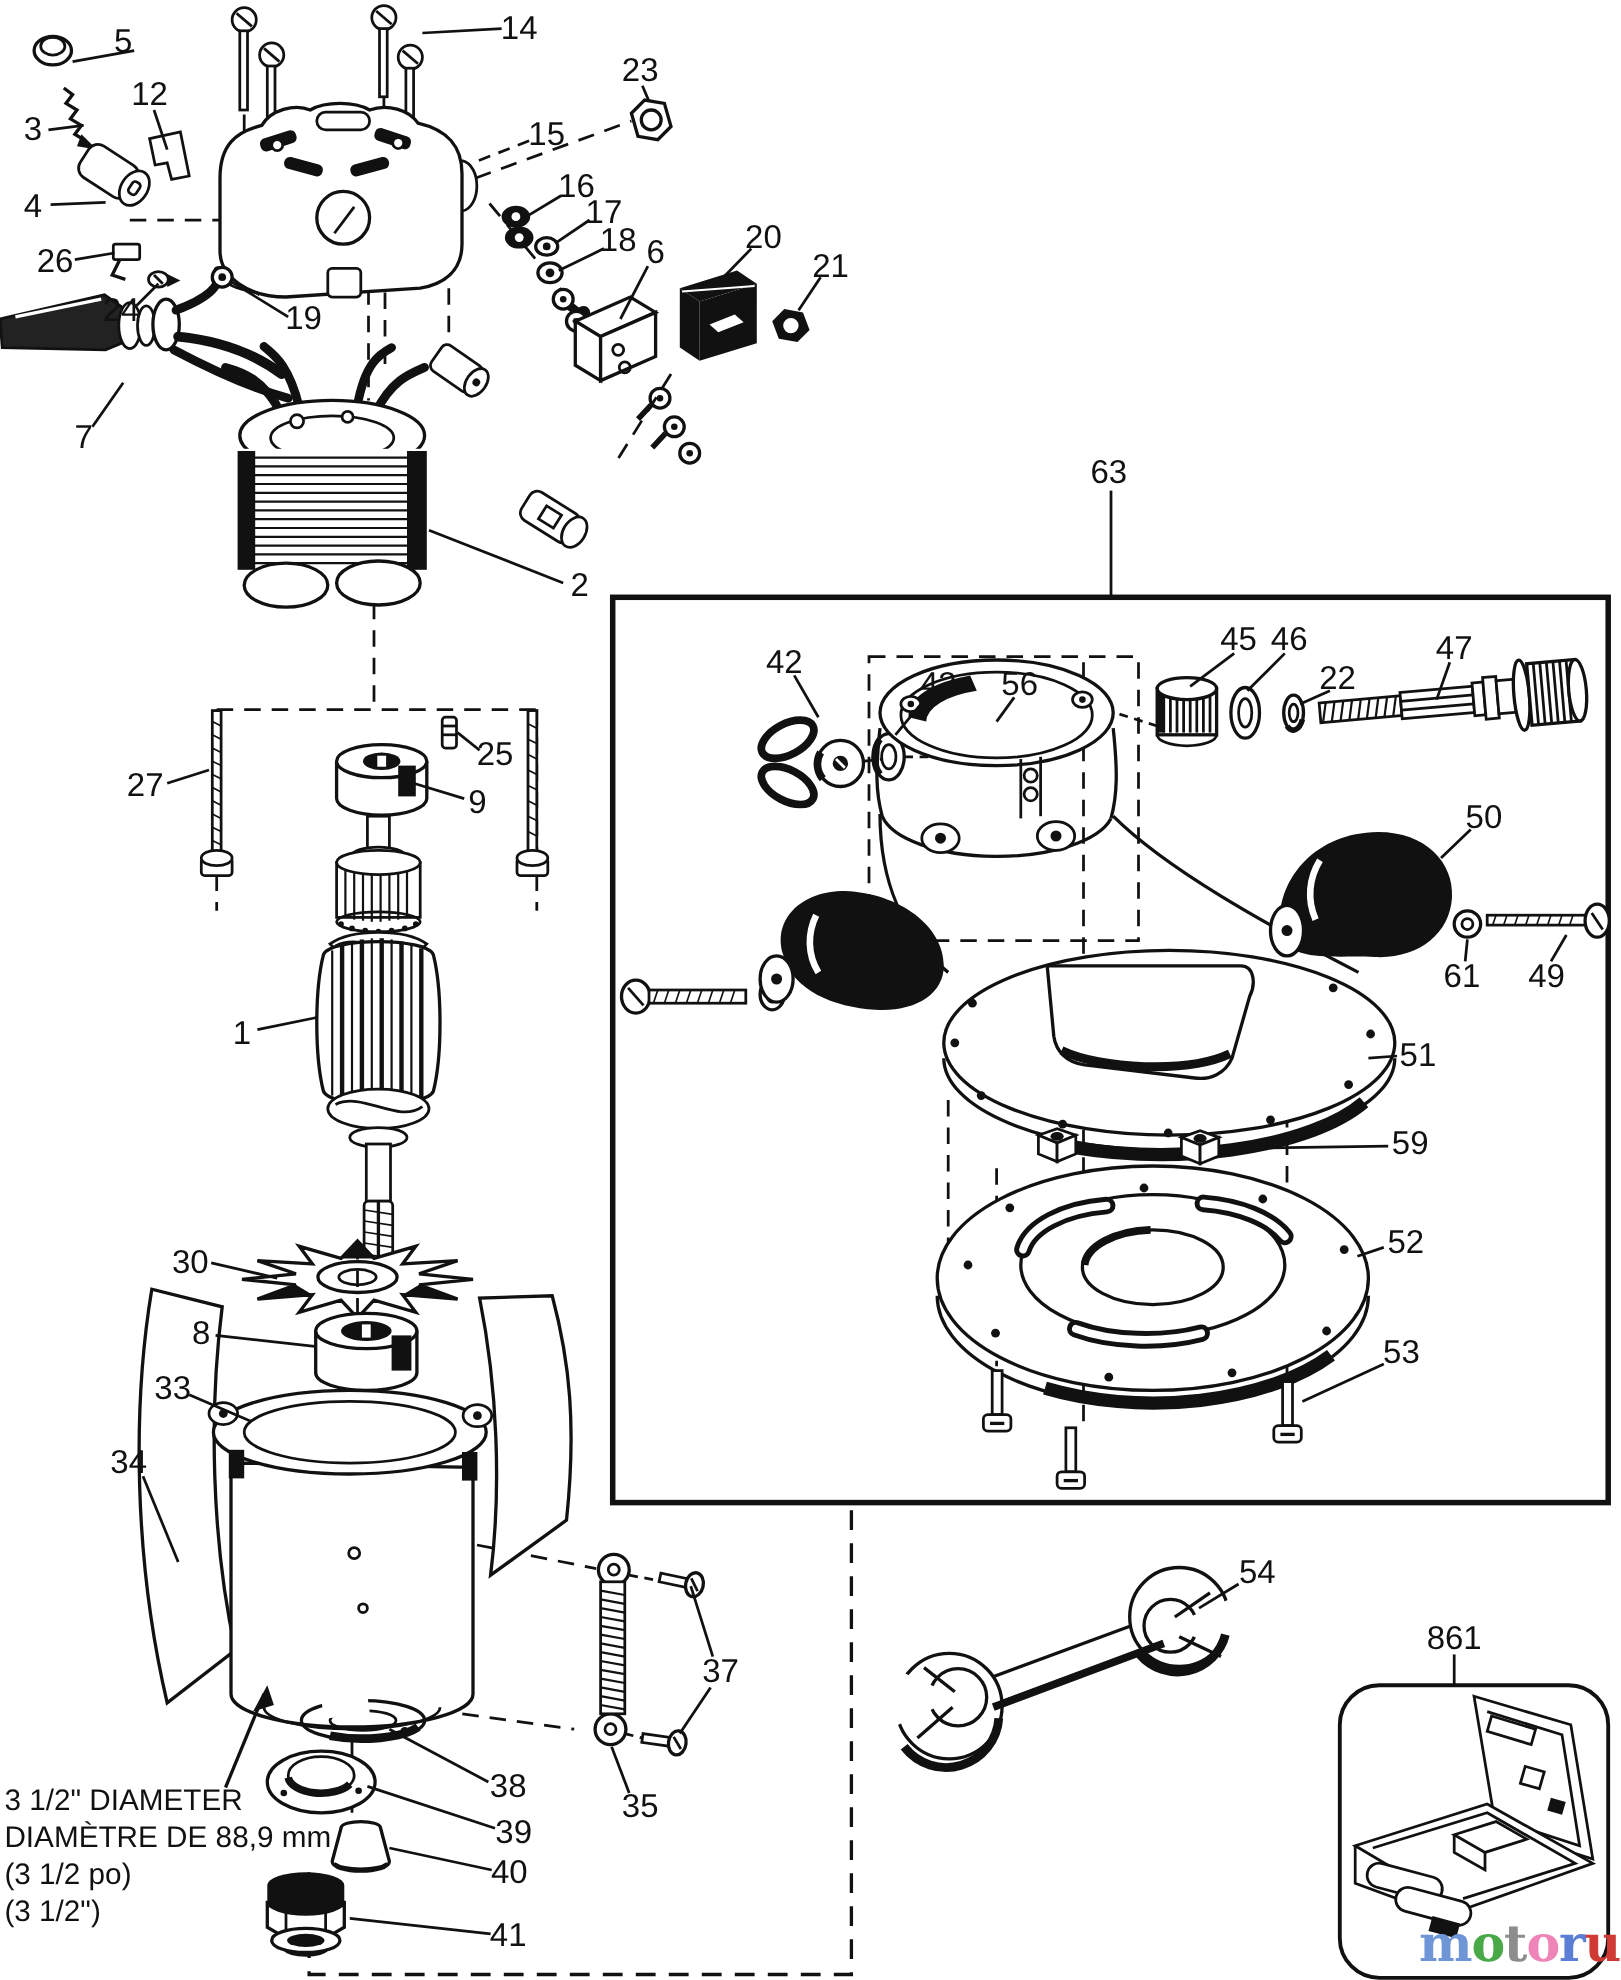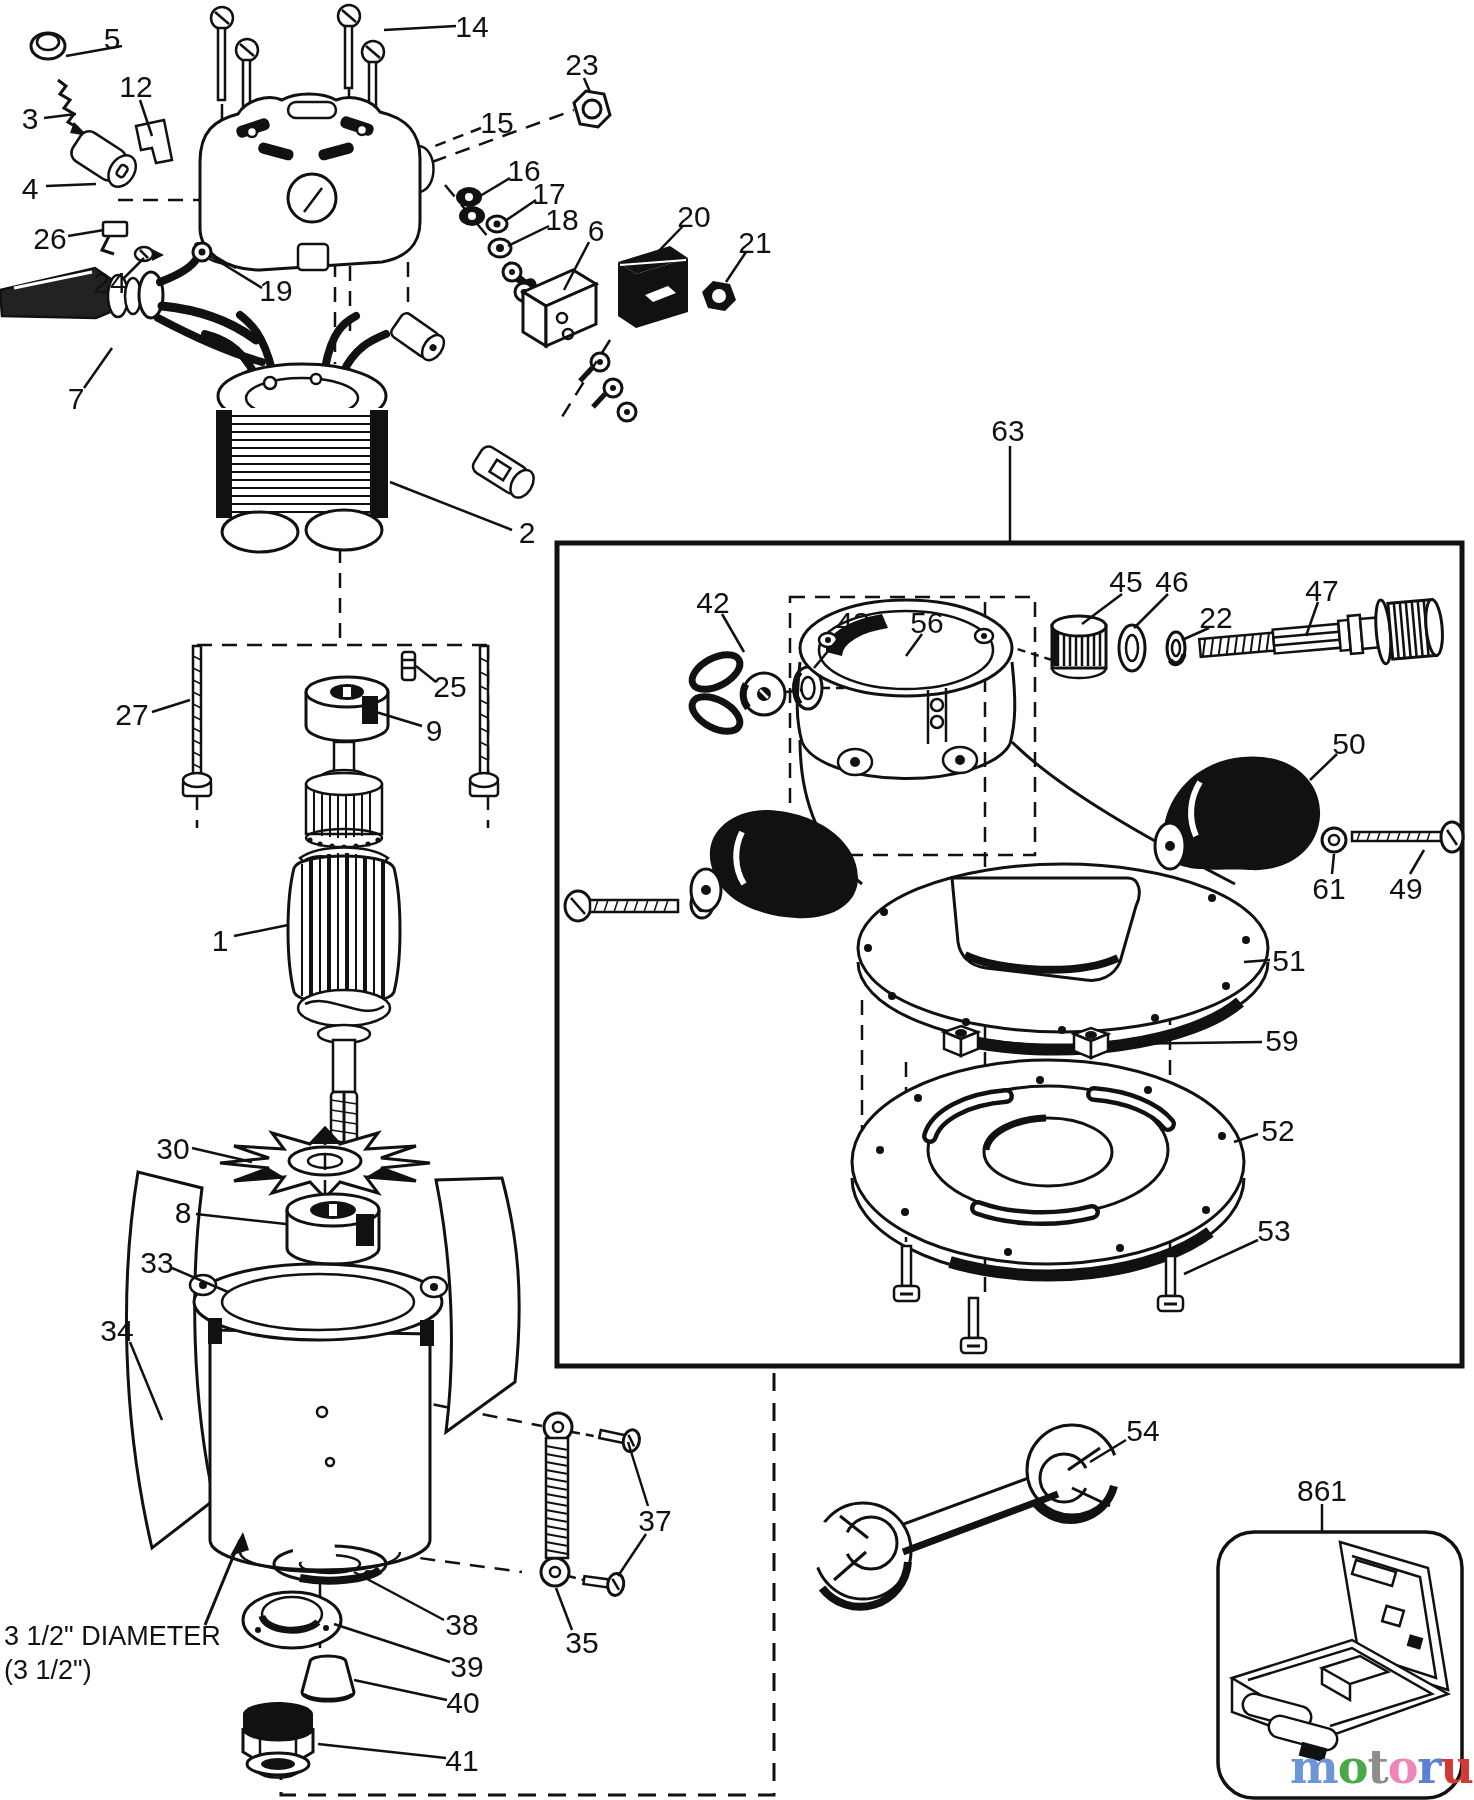--- a/index.html
+++ b/index.html
@@ -798,18 +798,20 @@
         <text x="467" y="1666">39</text>
         <line x1="447" y1="1700" x2="354" y2="1680" stroke="#111" stroke-width="2.5"></line>
         <text x="463" y="1702">40</text>
         <line x1="446" y1="1758" x2="318" y2="1744" stroke="#111" stroke-width="2.5"></line>
         <text x="462" y="1760">41</text>
       </g>
 </svg>
 
 <div id="notes">
   <div>3 1/2" DIAMETER</div>
+  <div>DIAMÈTRE DE 88,9 mm</div>
+  <div>(3 1/2 po)</div>
   <div>(3 1/2")</div>
 </div>
 
 <div id="watermark"><span style="color: rgb(110, 149, 214);">m</span><span style="color: rgb(73, 168, 72);">o</span><span style="color: rgb(141, 141, 141);">t</span><span style="color: rgb(239, 132, 184);">o</span><span style="color: rgb(91, 127, 212);">r</span><span style="color: rgb(208, 58, 52);">u</span><span style="color: rgb(239, 163, 29);">f</span></div>
 
 </div>
 
 </body></html>

